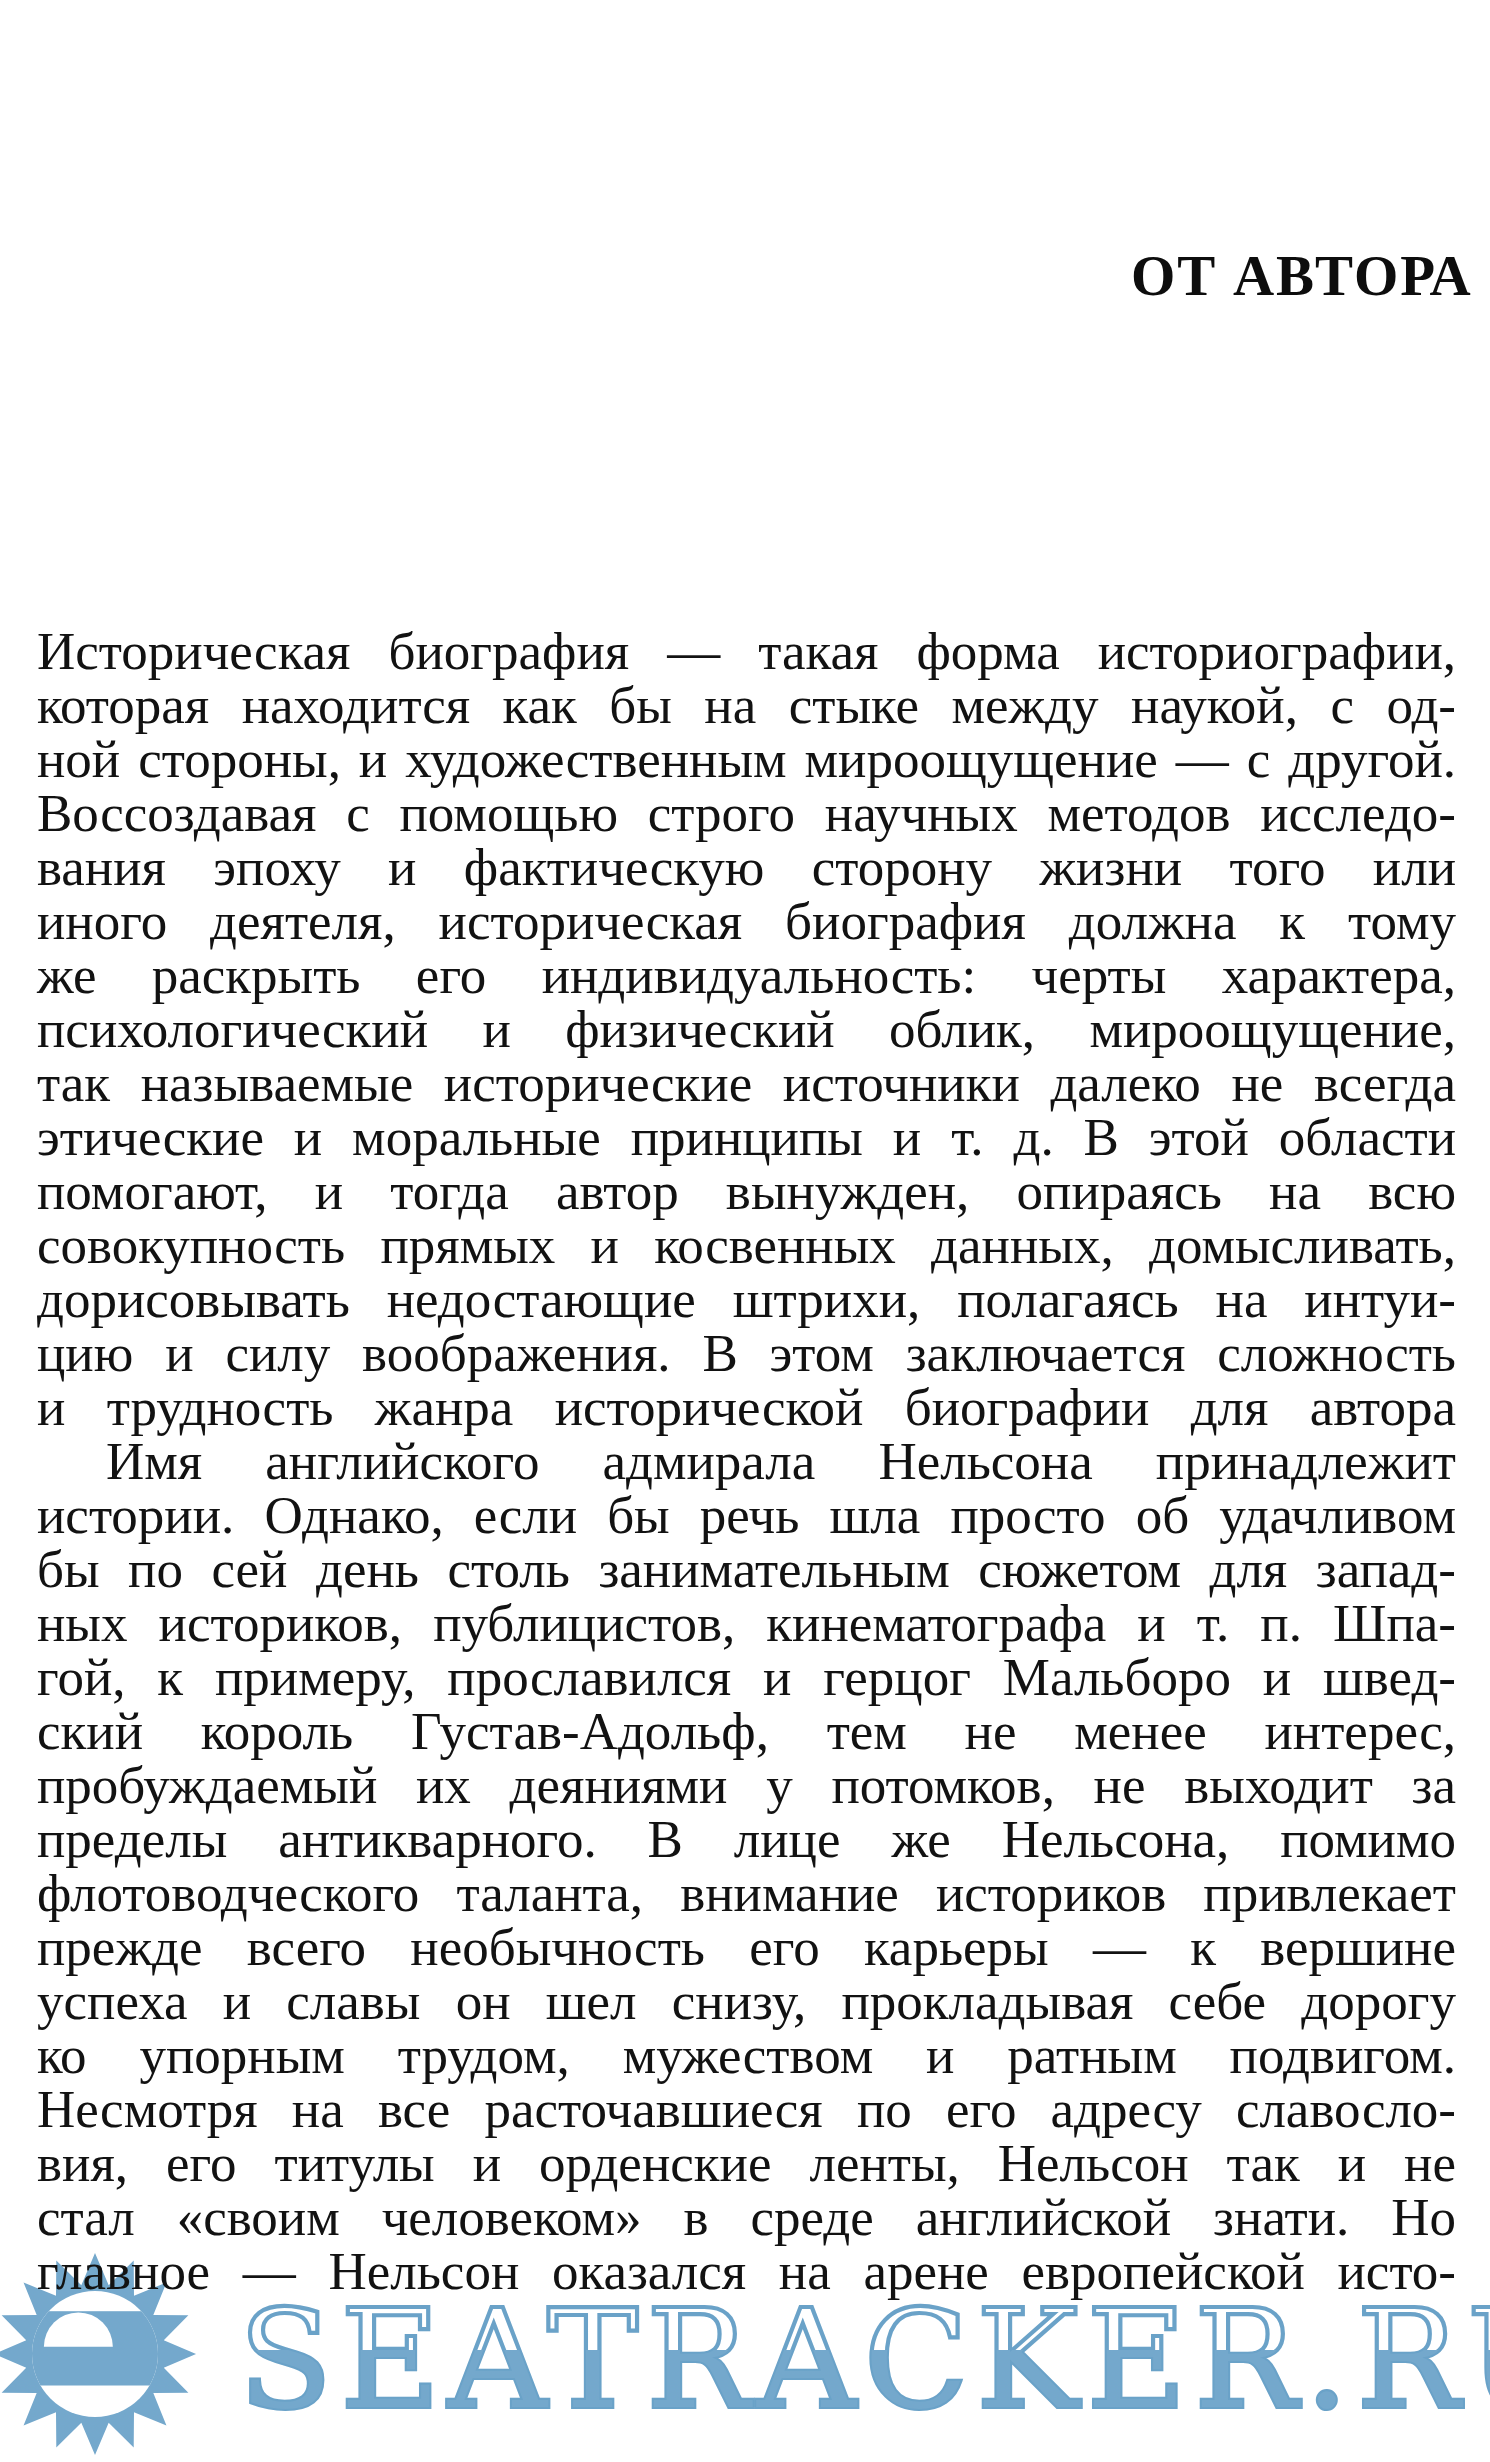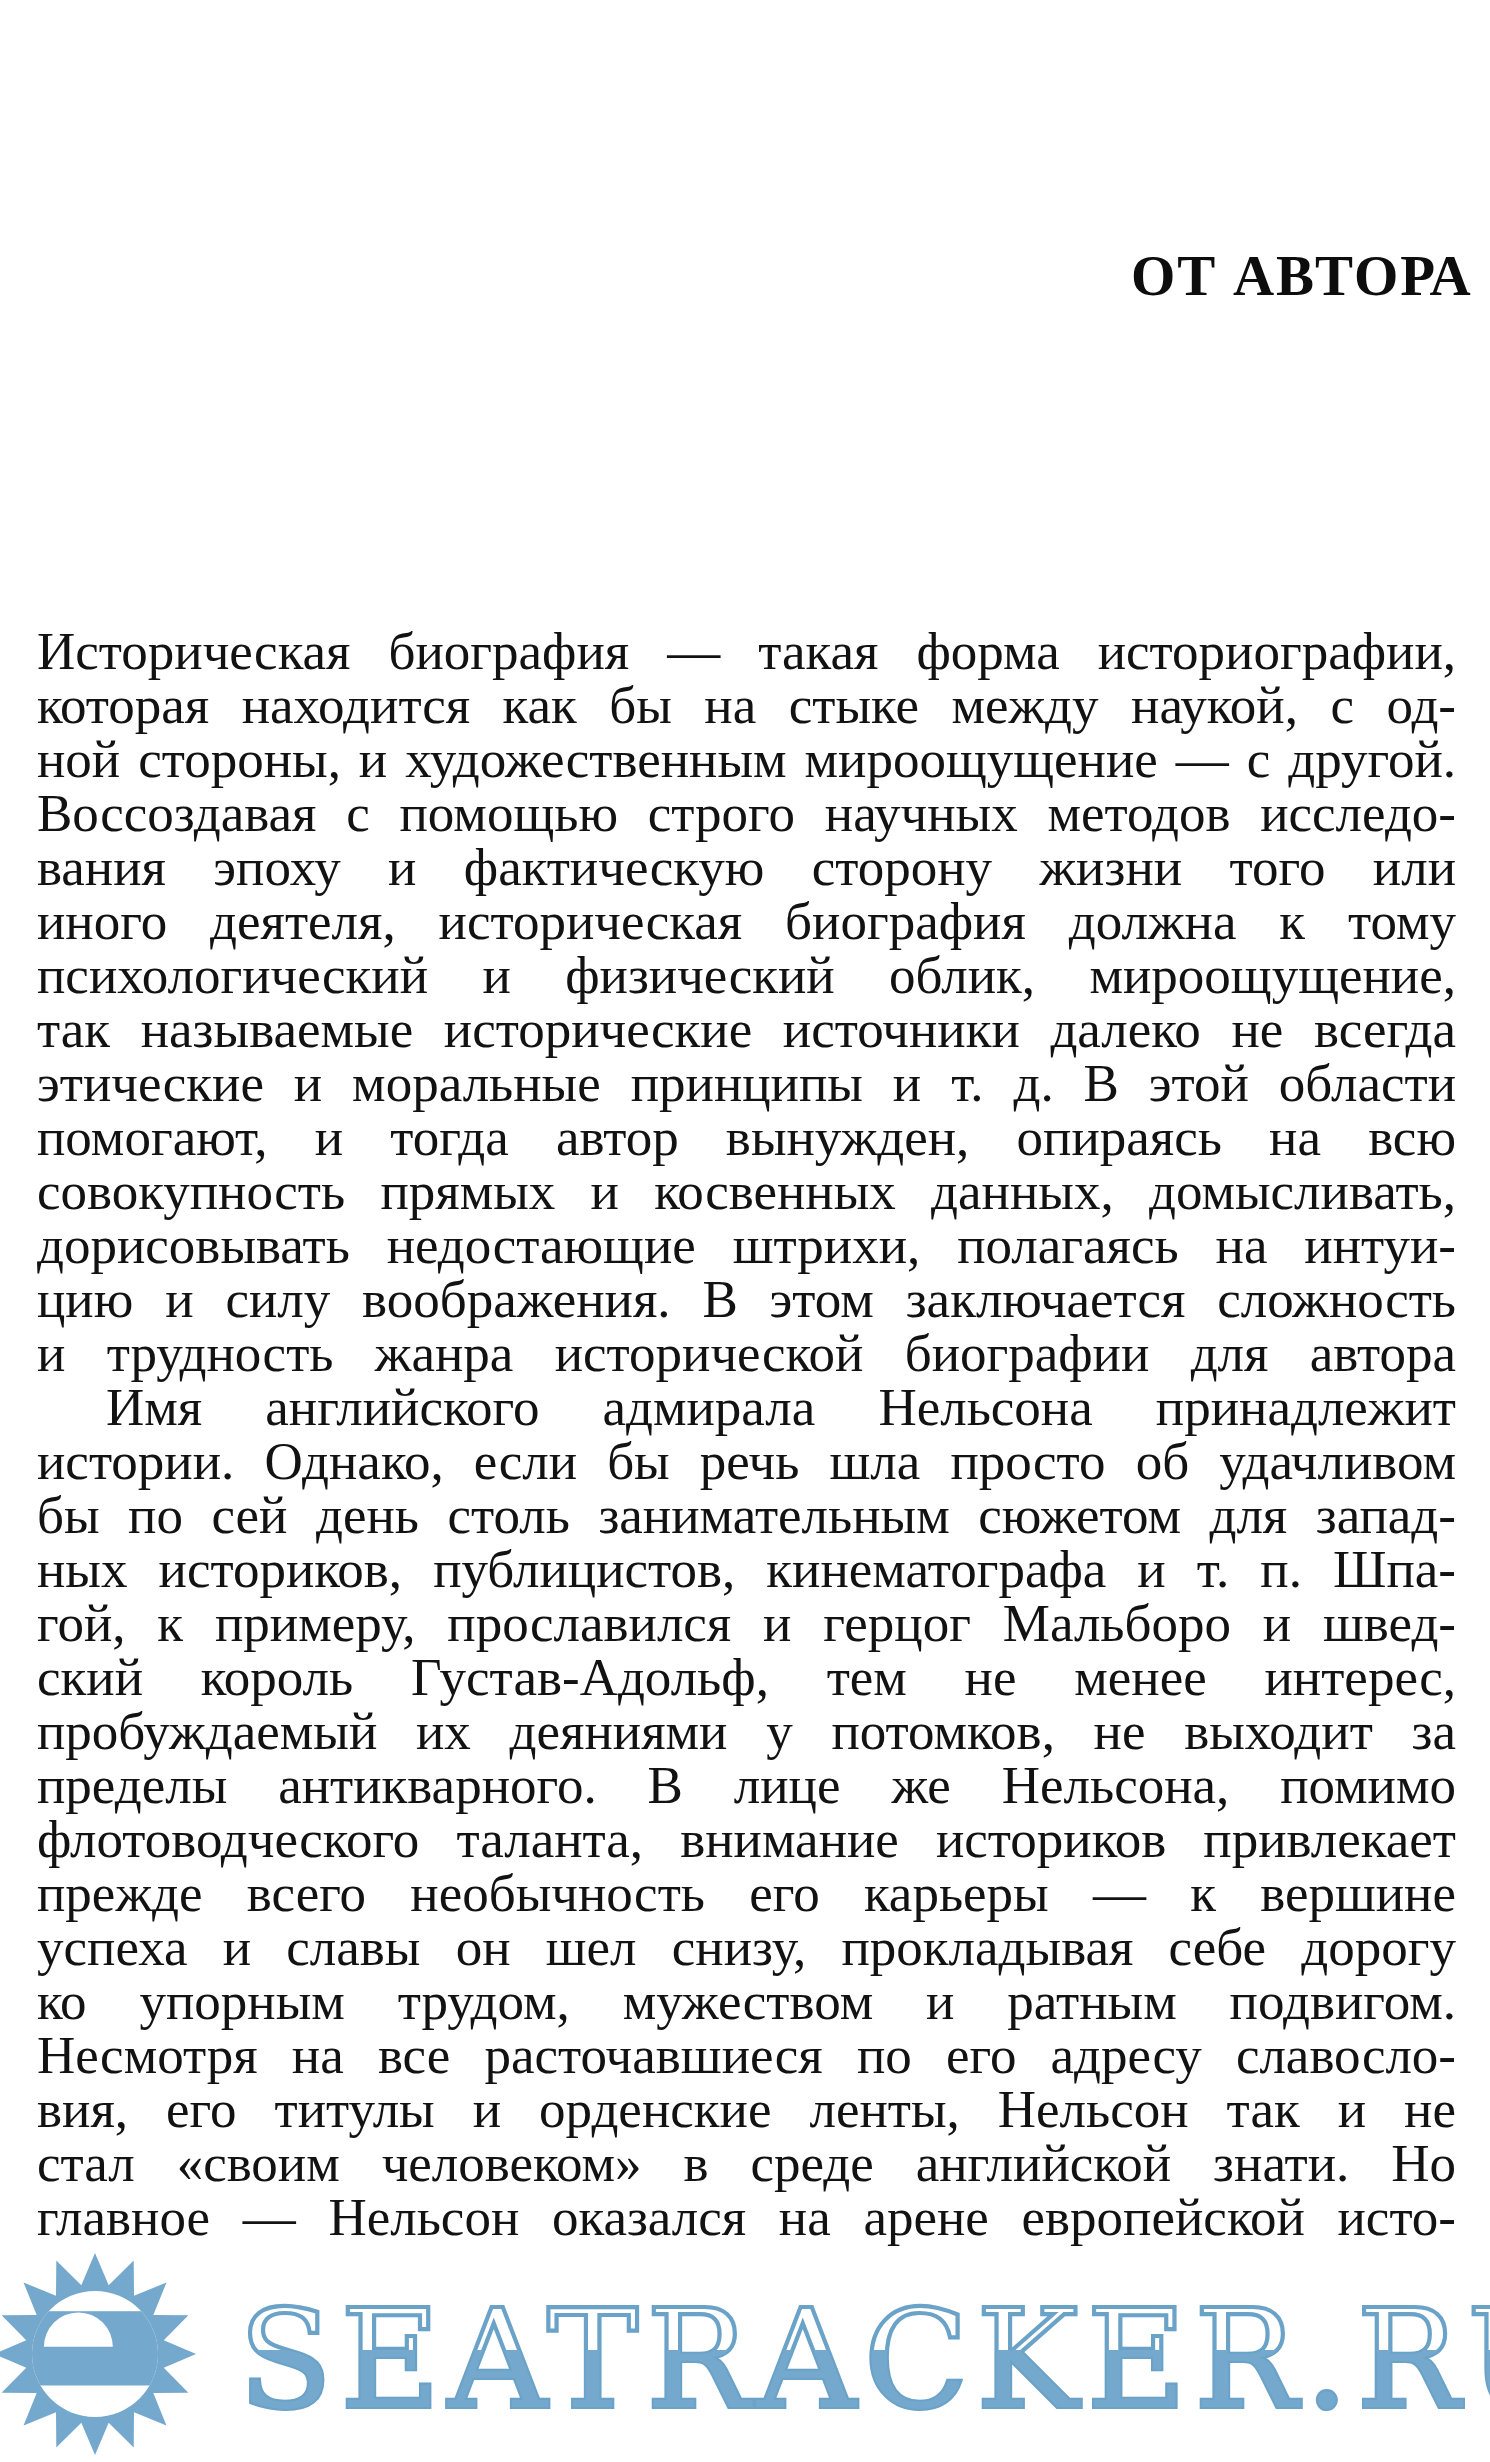--- a/index.html
+++ b/index.html
@@ -101,20 +101,21 @@
 
 <h1 class="page-title">ОТ АВТОРА</h1>
 
 <section class="body-text" id="body-text">
     <div class="line">Историческая биография — такая форма историографии,</div>
     <div class="line">которая находится как бы на стыке между наукой, с од-</div>
     <div class="line">ной стороны, и художественным мироощущение — с другой.</div>
     <div class="line">Воссоздавая с помощью строго научных методов исследо-</div>
     <div class="line">вания эпоху и фактическую сторону жизни того или</div>
     <div class="line">иного деятеля, историческая биография должна к тому</div>
+    <div class="line">же раскрыть его индивидуальность: черты характера,</div>
     <div class="line">психологический и физический облик, мироощущение,</div>
     <div class="line">так называемые исторические источники далеко не всегда</div>
     <div class="line">этические и моральные принципы и т. д. В этой области</div>
     <div class="line">помогают, и тогда автор вынужден, опираясь на всю</div>
     <div class="line">совокупность прямых и косвенных данных, домысливать,</div>
     <div class="line">дорисовывать недостающие штрихи, полагаясь на интуи-</div>
     <div class="line">цию и силу воображения. В этом заключается сложность</div>
     <div class="line">и трудность жанра исторической биографии для автора</div>
     <div class="line indent">Имя английского адмирала Нельсона принадлежит</div>
     <div class="line">истории. Однако, если бы речь шла просто об удачливом</div>

